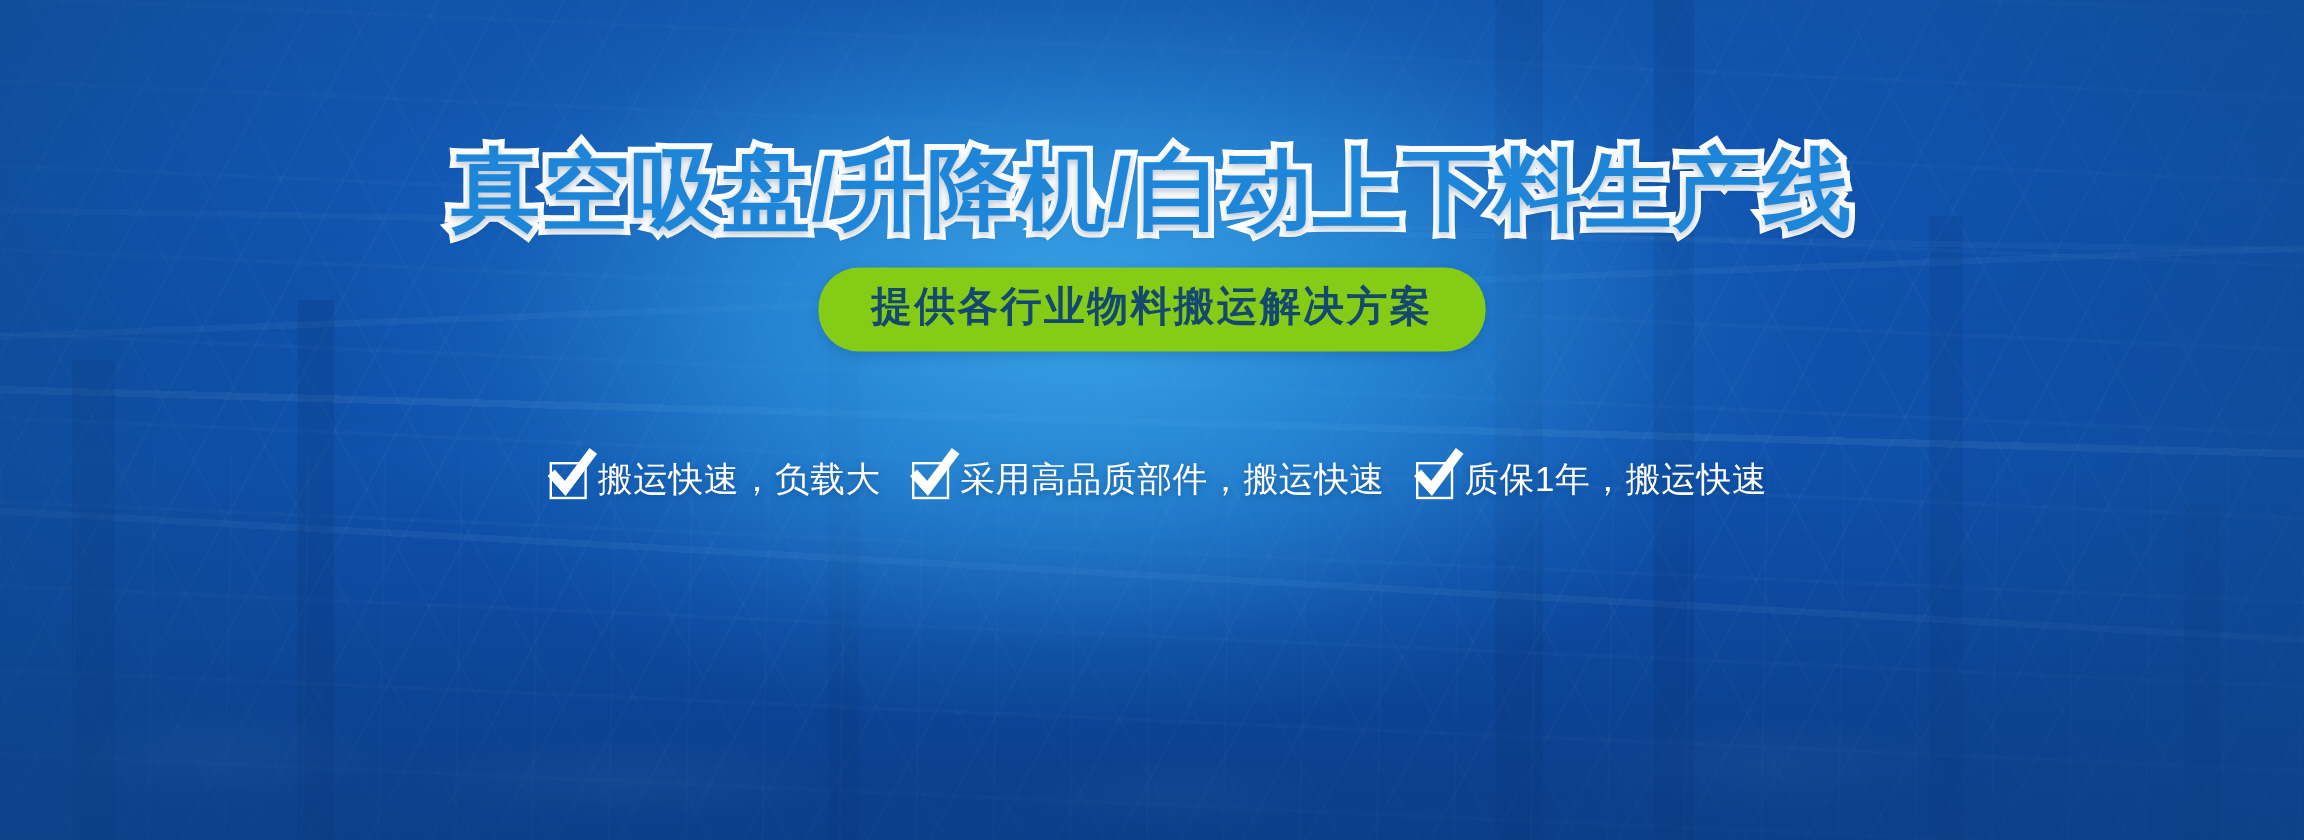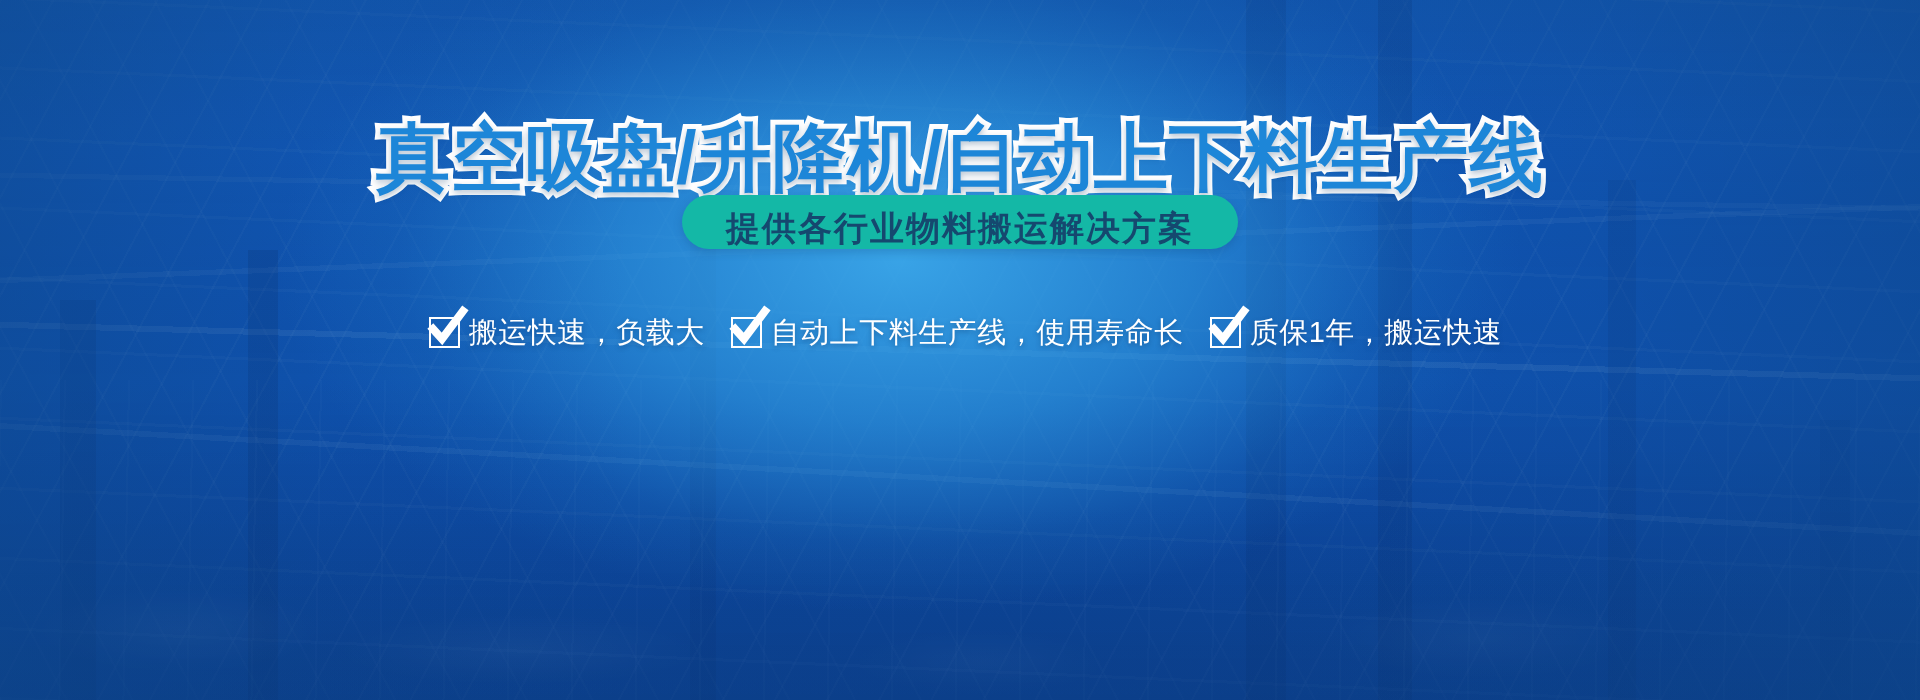--- a/index.html
+++ b/index.html
@@ -94,34 +94,35 @@
     letter-spacing:1px;
     line-height:1;
     color:#1d86d8;
     white-space:nowrap;
     -webkit-text-stroke:10px #ffffff;
     paint-order:stroke fill;
     text-shadow:0 3px 6px rgba(8,52,104,.30);
   }
 
   .subtitle-pill{
-    background:#14b8a6;
+    margin-top:28px;
+    background:#84cc16;
     color:#15486f;
     font-size:34px;
     font-weight:bold;
     letter-spacing:2px;
     line-height:1;
-    padding:16px 44px 4px;
+    padding:16px 44px 20px;
     border-radius:34px;
     white-space:nowrap;
     box-shadow:0 3px 10px rgba(10,54,106,.22);
   }
 
   .features{
-    margin-top:68px;
+    margin-top:92px;
     display:flex;
     gap:26px;
     white-space:nowrap;
     padding-left:11px;
   }
   .feature{
     display:flex;
     align-items:center;
     gap:9px;
   }
@@ -175,21 +176,21 @@
         </span>
         <span class="feature-text">搬运快速，负载大</span>
       </div>
 
       <div class="feature">
         <span class="check-box">
           <svg viewBox="0 0 40 40" aria-hidden="true">
             <path d="M6 20 L15 30 L36 2" fill="none" stroke="#ffffff" stroke-width="8" stroke-linecap="square" stroke-linejoin="miter"></path>
           </svg>
         </span>
-        <span class="feature-text">自动上下料生产线，使用寿命长</span>
+        <span class="feature-text">采用高品质部件，搬运快速</span>
       </div>
 
       <div class="feature">
         <span class="check-box">
           <svg viewBox="0 0 40 40" aria-hidden="true">
             <path d="M6 20 L15 30 L36 2" fill="none" stroke="#ffffff" stroke-width="8" stroke-linecap="square" stroke-linejoin="miter"></path>
           </svg>
         </span>
         <span class="feature-text">质保1年，搬运快速</span>
       </div>

